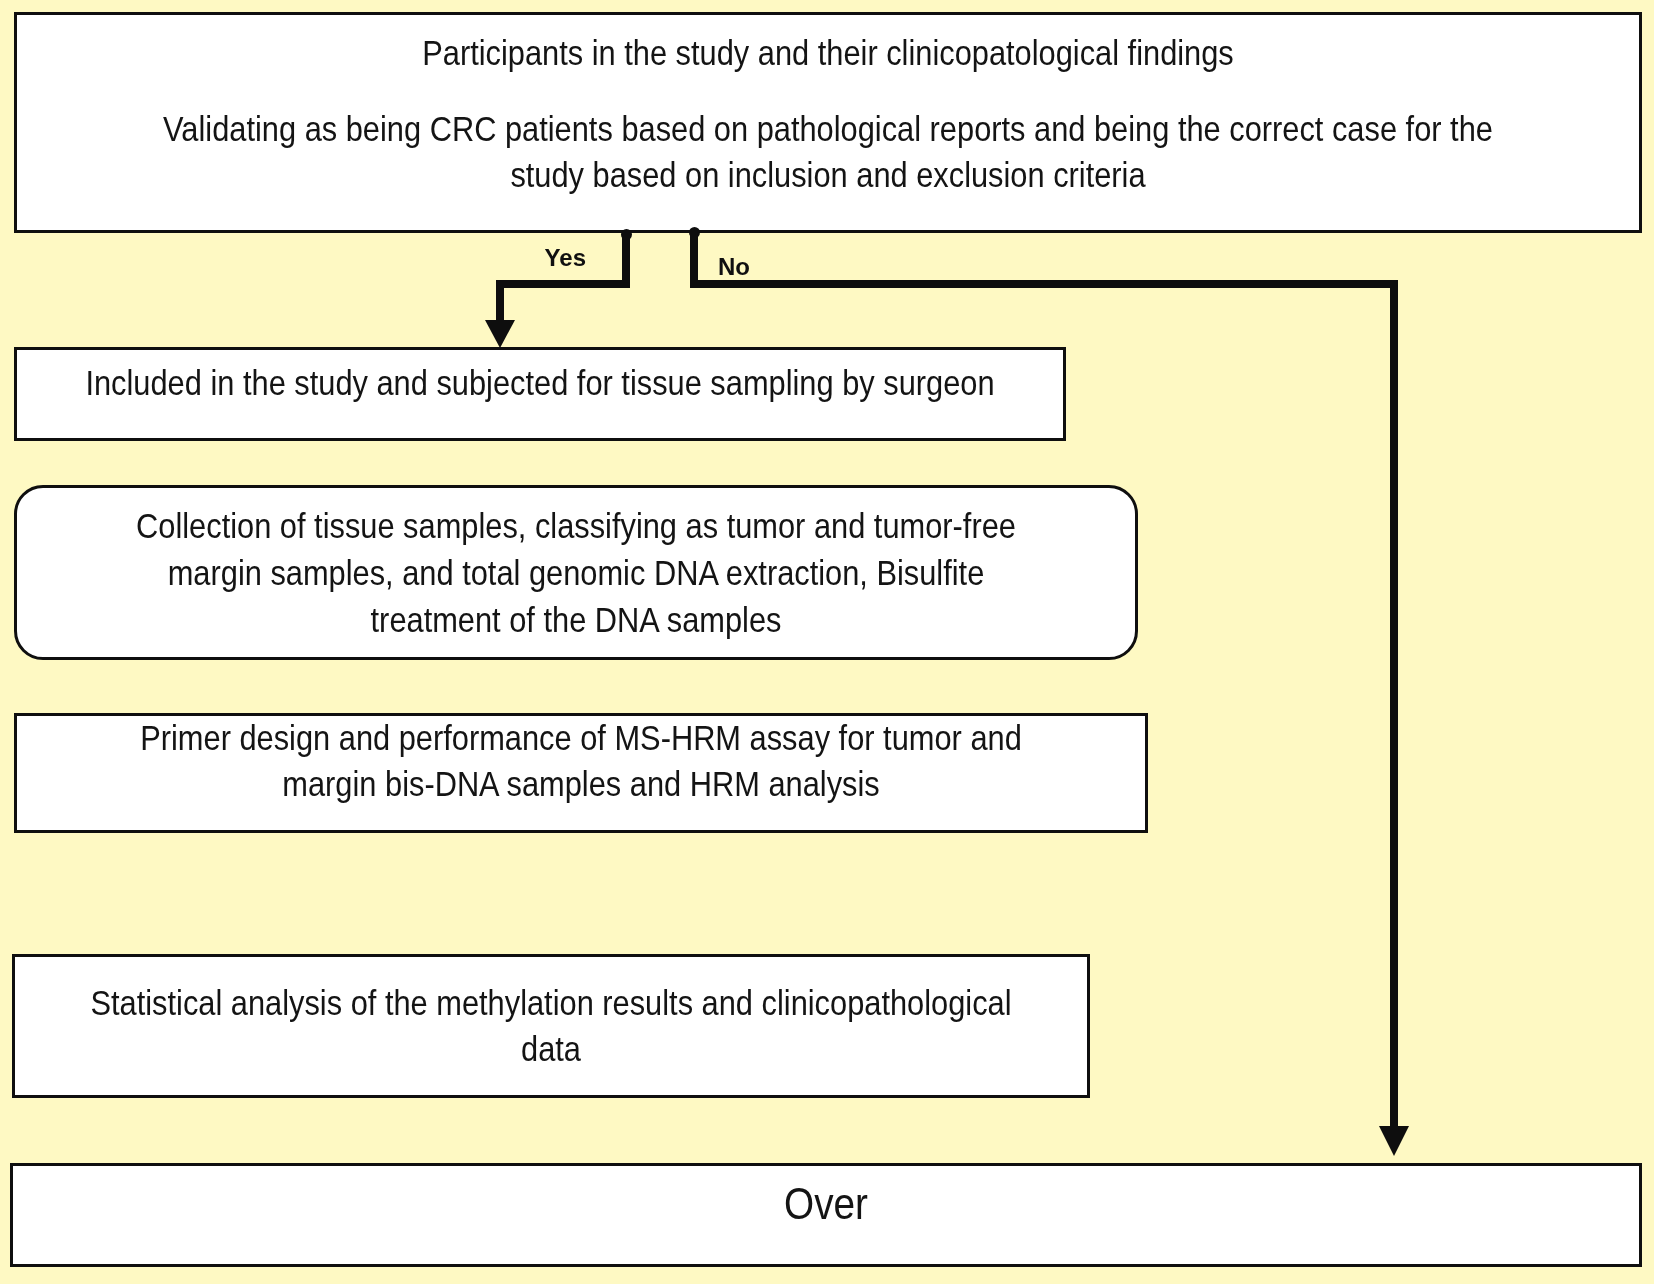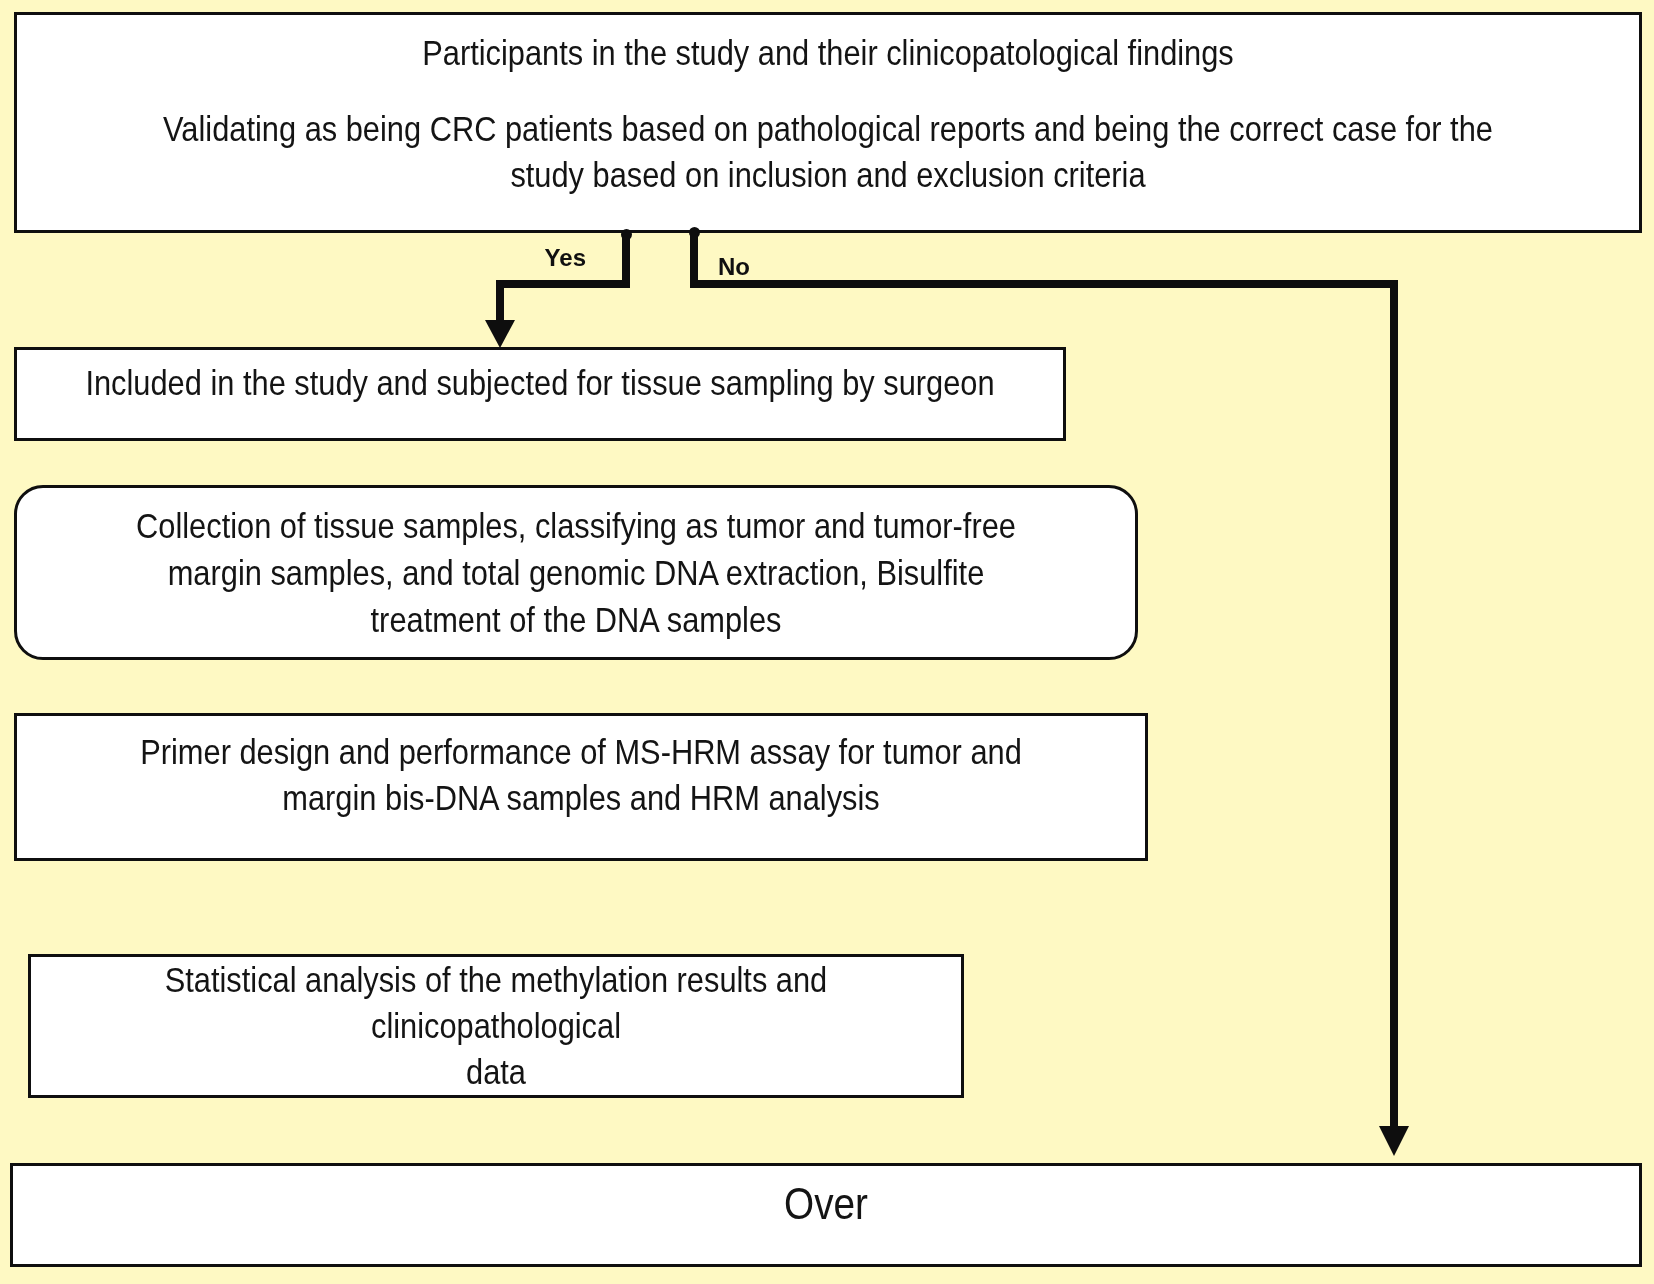--- a/index.html
+++ b/index.html
@@ -32,22 +32,22 @@
     color: #141414;
   }
   
   #top-box { left: 14px; top: 12px; width: 1628px; height: 221px; display: block; padding-top: 15px; }
   #top-box .title { margin: 0; }
   #top-box .subtitle { margin-top: 30px; }
   
   #included-box { left: 14px; top: 347px; width: 1052px; height: 94px; align-items: flex-start; padding-top: 10px; }
   #collection-box { left: 14px; top: 485px; width: 1124px; height: 175px; border-radius: 29px; }
   #collection-box .txt { line-height: 47px; }
-  #primer-box { left: 14px; top: 713px; width: 1134px; height: 148px; padding-bottom: 24px; }
-  #statistical-box { left: 28px; top: 954px; width: 936px; height: 144px; padding-bottom: 0; }
+  #primer-box { left: 14px; top: 713px; width: 1134px; height: 120px; padding-bottom: 24px; }
+  #statistical-box { left: 12px; top: 954px; width: 1078px; height: 144px; padding-bottom: 0; }
   #over-box { left: 10px; top: 1163px; width: 1632px; height: 104px; padding-bottom: 22px; }
   #over-box .txt { font-size: 44px; line-height: 50px; }
   
   .seg { position: absolute; background: #0e0e0e; }
   #yes-seg-v1 { left: 622px; top: 234px; width: 8px; height: 53px; }
   #yes-seg-h  { left: 496px; top: 280px; width: 134px; height: 8px; }
   #yes-seg-v2 { left: 496px; top: 280px; width: 8px; height: 44px; }
   #no-seg-v1  { left: 690px; top: 234px; width: 8px; height: 53px; }
   #no-seg-h   { left: 690px; top: 280px; width: 708px; height: 8px; }
   #no-seg-v2  { left: 1390px; top: 280px; width: 8px; height: 848px; }

